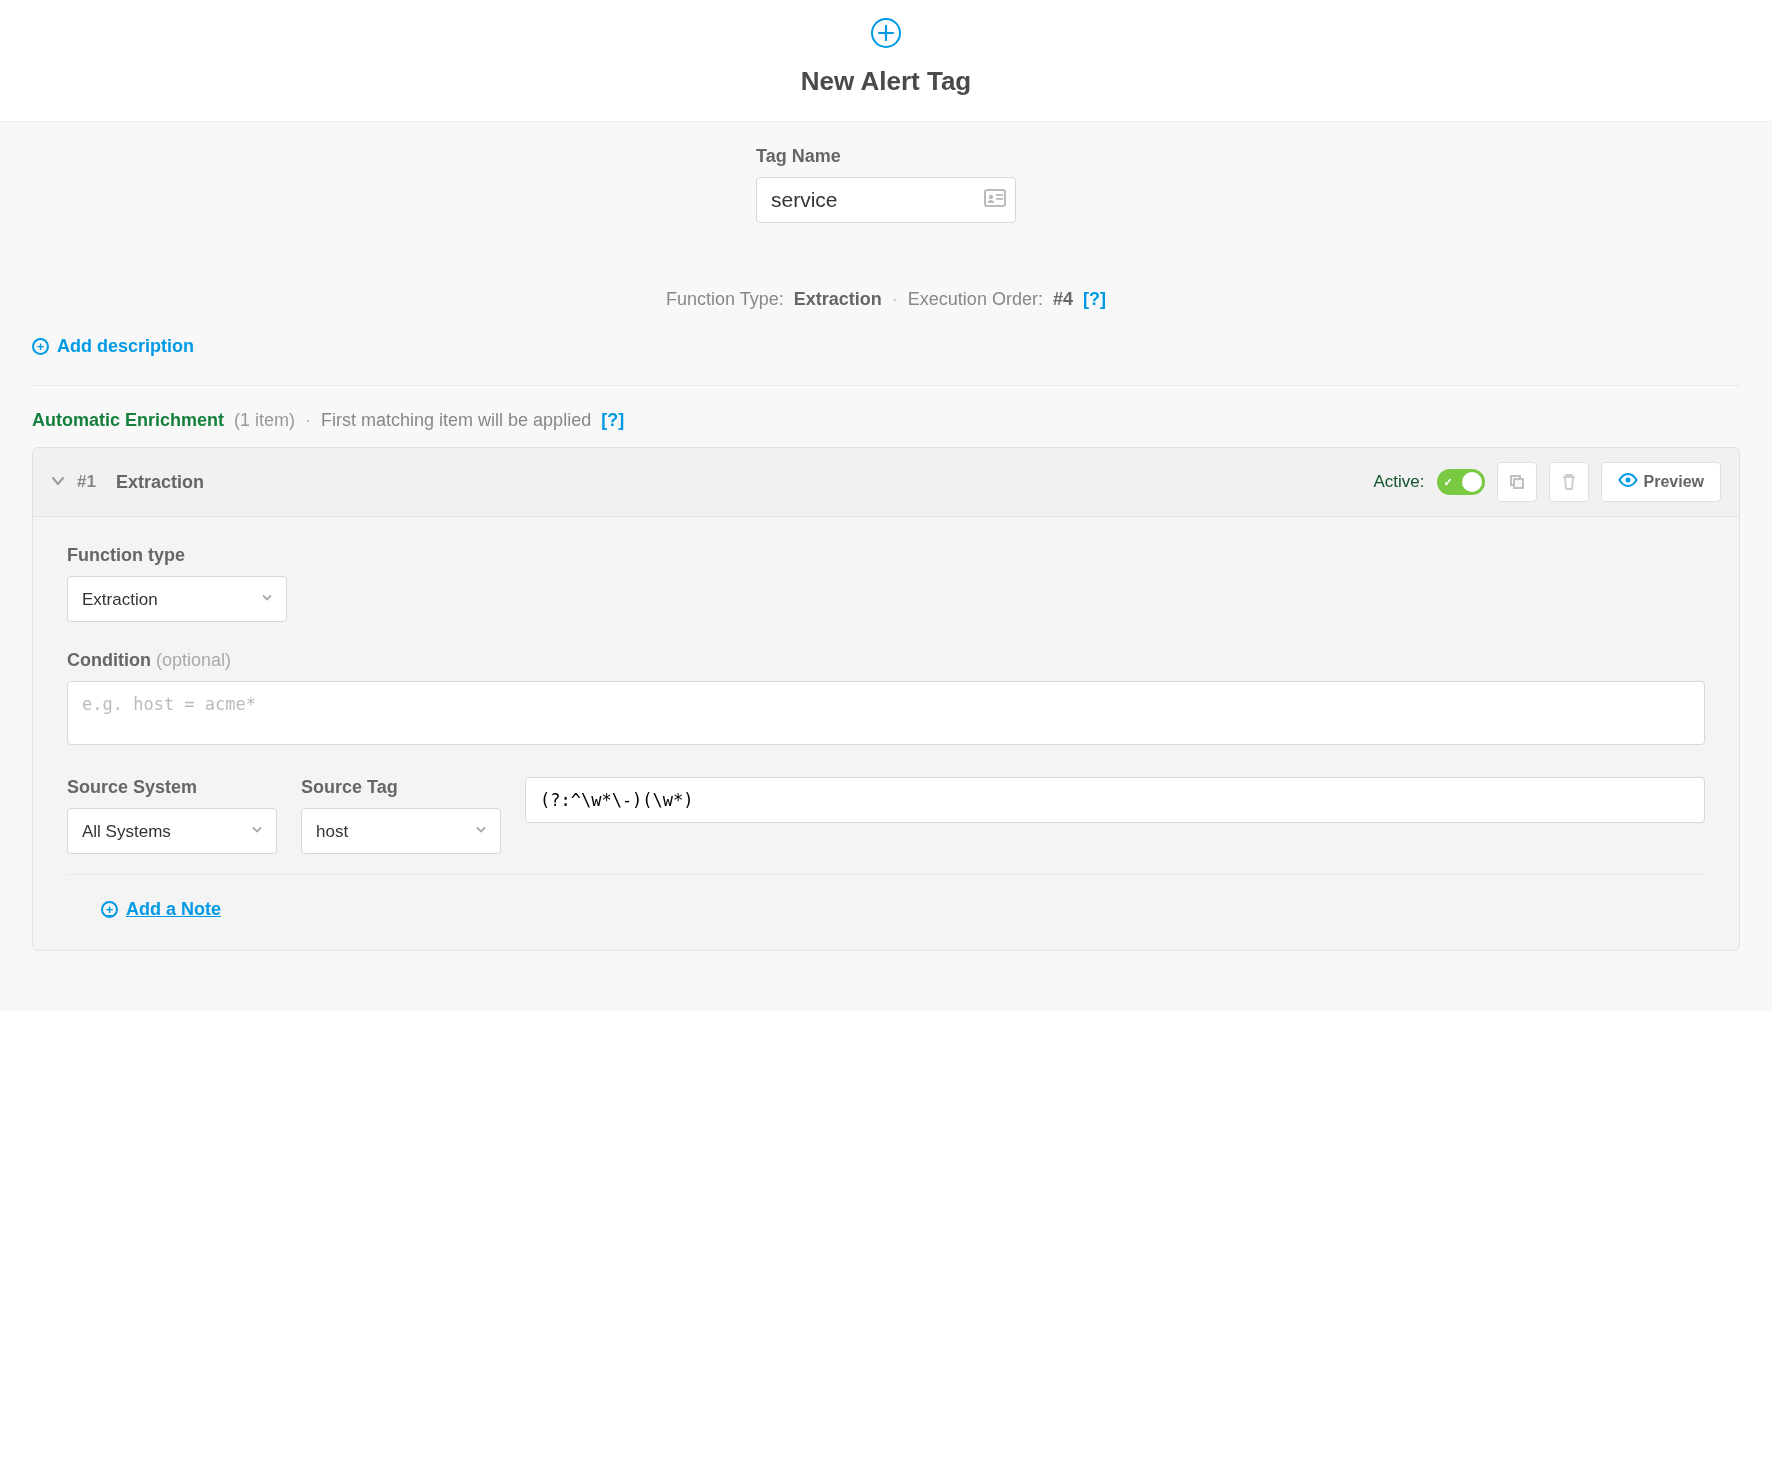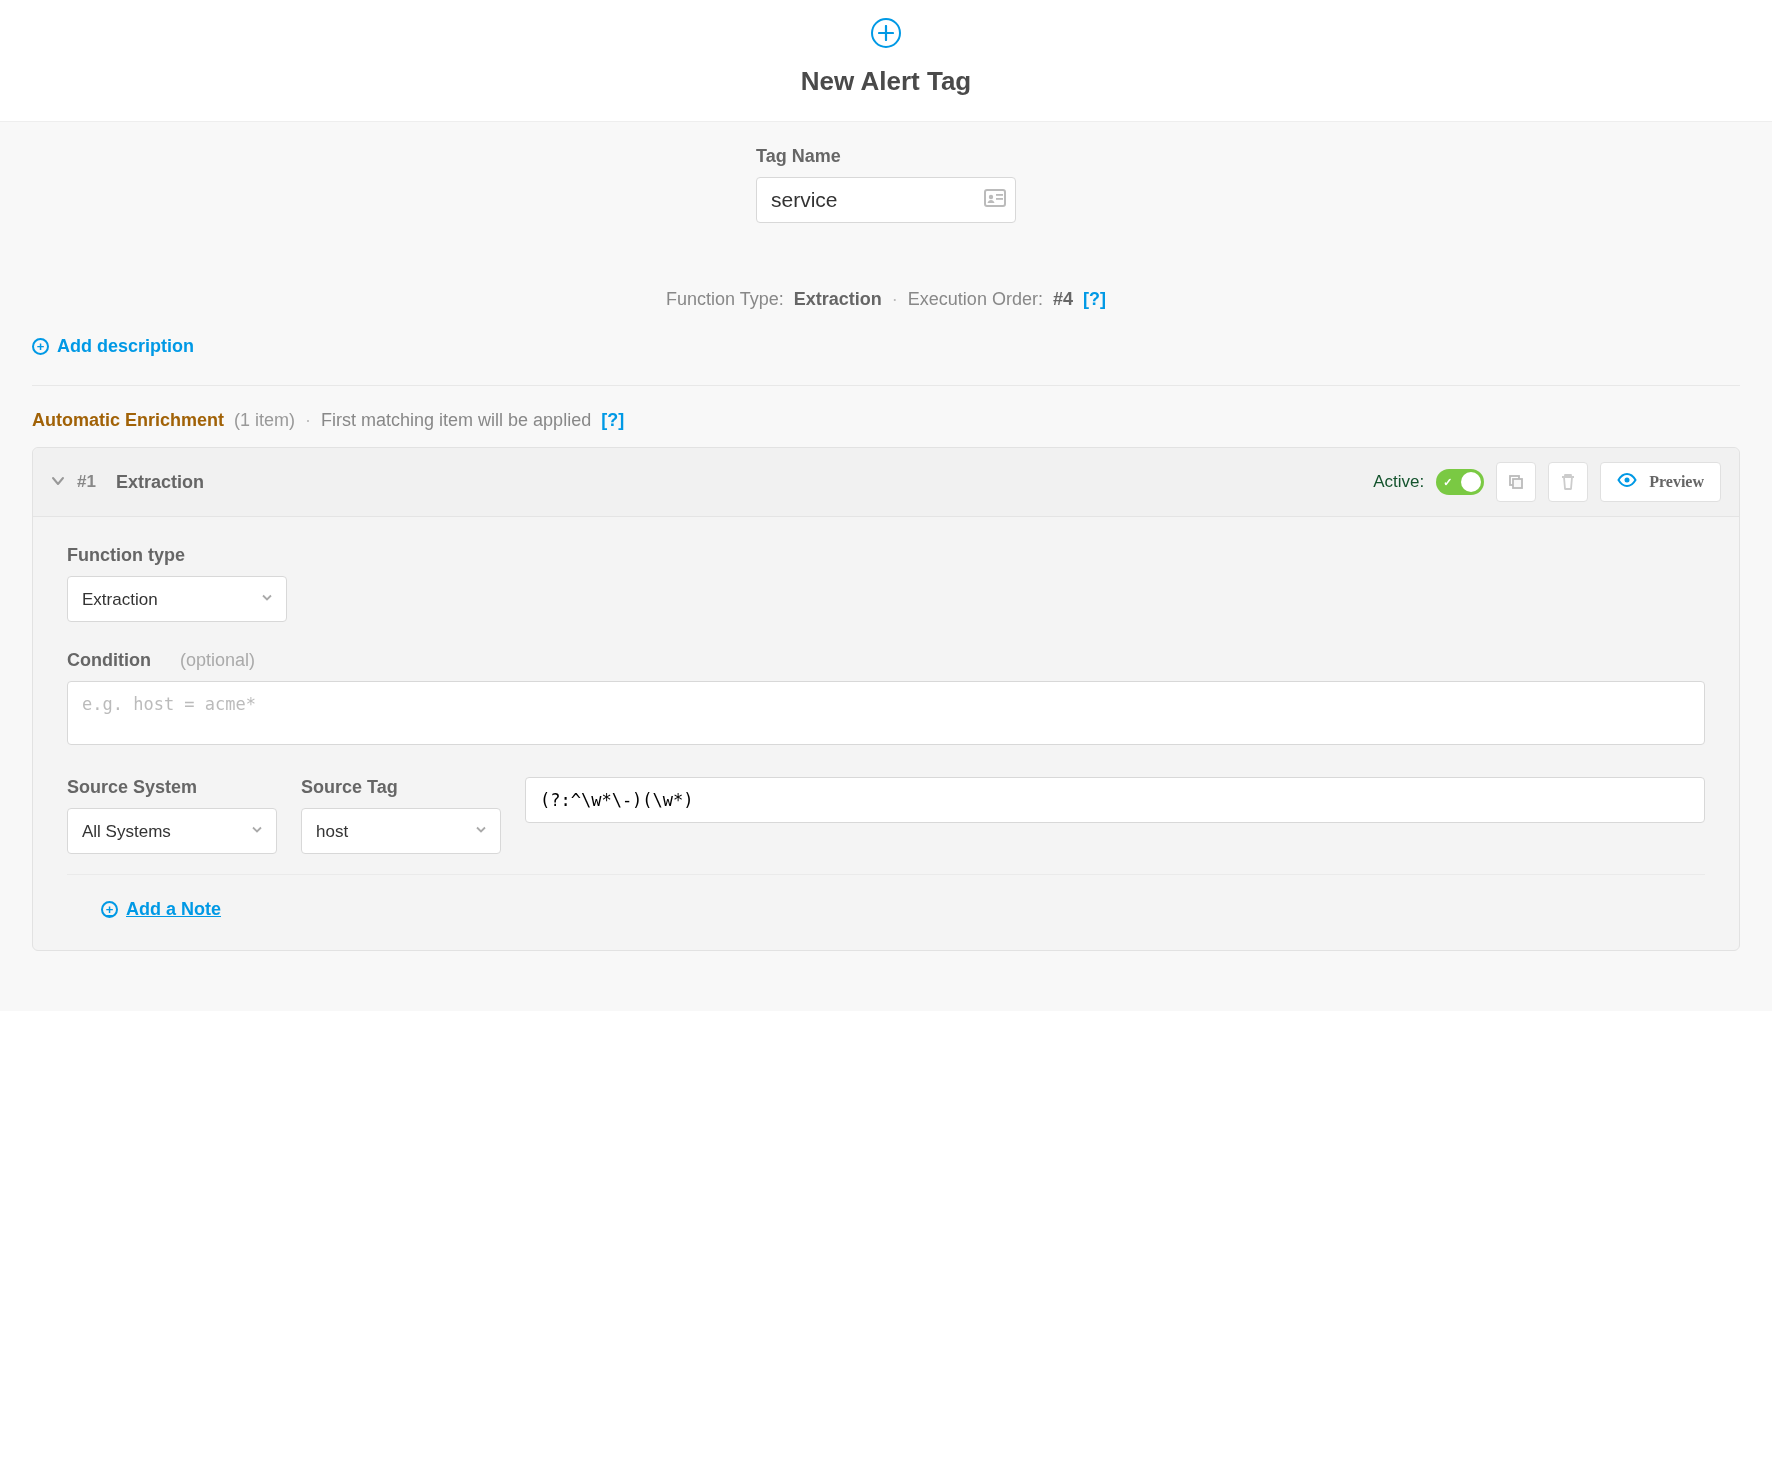--- a/index.html
+++ b/index.html
@@ -5,59 +5,59 @@
 * { box-sizing: border-box; margin: 0; padding: 0; }
 body { font-family: -apple-system, BlinkMacSystemFont, "Segoe UI", Helvetica, Arial, sans-serif; background: #fff; color: #333; }
 
 .header { display: flex; align-items: center; padding: 18px 18px 24px 18px; gap: 18px; flex-direction: column; }
 .plus-circle { width: 30px; height: 30px; border: 2.5px solid #0099e5; border-radius: 50%; display: flex; align-items: center; justify-content: center; color: #0099e5; font-size: 22px; font-weight: 400; line-height: 1; flex-shrink: 0; }
 .page-title { font-size: 26px; font-weight: 700; color: #4a4a4a; }
 
 .main { background: #f8f8f8; border-top: 1px solid #eee; padding: 24px 32px 60px 32px; }
 
 .label { font-size: 18px; font-weight: 600; color: #666; margin-bottom: 10px; display: block; }
-.label .optional { font-weight: 400; color: #aaa; margin-left: 24px; }
+.label .optional { font-weight: 400; color: #aaa; }
 
 .row1 { display: flex; align-items: center; gap: 40px; margin-bottom: 26px; flex-direction: column; }
 .tag-name-block { width: 260px; }
 .input-wrap { position: relative; }
 .text-input { width: 100%; height: 46px; border: 1px solid #d8d8d8; border-radius: 4px; padding: 0 42px 0 14px; font-size: 21px; background: #fff; color: #333; }
 .text-input::placeholder { color: #bbb; }
 .id-icon { position: absolute; right: 10px; top: 50%; transform: translateY(-50%); color: #bbb; }
 
 .meta-line { display: flex; align-items: center; gap: 10px; font-size: 18px; color: #888; margin-top: 26px; }
 .meta-line .strong { font-weight: 700; color: #666; }
 .dot { color: #bbb; }
 .help-q { color: #0099e5; font-weight: 700; }
 
 .link-btn { display: inline-flex; align-items: center; gap: 8px; color: #0099e5; font-size: 18px; font-weight: 600; cursor: pointer; }
 .link-btn.underline span { text-decoration: underline; }
 .small-plus { width: 17px; height: 17px; border: 2px solid #0099e5; border-radius: 50%; display: inline-flex; align-items: center; justify-content: center; font-size: 13px; line-height: 1; font-weight: 700; }
 
 .hr { border: none; border-top: 1px solid #e8e8e8; margin: 28px 0 24px 0; }
 
 .section-head { display: flex; align-items: center; gap: 10px; margin-bottom: 16px; font-size: 18px; }
-.section-head .title { font-weight: 700; color: #a16207; }
+.section-head .title { font-weight: 700; color: #15803d; }
 .section-head .count { color: #999; }
 .section-head .desc { color: #888; }
 
 .panel { border: 1px solid #e2e2e2; border-radius: 6px; background: #f4f4f4; }
 .panel-head { display: flex; align-items: center; padding: 14px 18px; border-bottom: 1px solid #e4e4e4; gap: 12px; background: #f1f1f1; border-radius: 6px 6px 0 0; }
 .chevron-down { color: #999; font-size: 13px; }
 .panel-idx { color: #888; font-size: 17px; font-weight: 600; }
 .panel-name { color: #666; font-size: 18px; font-weight: 700; margin-left: 8px; }
 .spacer { flex: 1; }
 .active-label { color: #14532d; font-size: 17px; }
 
 .toggle { width: 48px; height: 26px; background: #7ac943; border-radius: 13px; position: relative; display: inline-flex; align-items: center; padding: 0 3px; cursor: pointer; }
 .toggle .knob { position: absolute; right: 3px; width: 20px; height: 20px; background: #fff; border-radius: 50%; }
 .toggle .check { position: absolute; left: 7px; color: #fff; font-size: 11px; font-weight: 900; }
 
 .icon-btn { width: 40px; height: 40px; border: 1px solid #e0e0e0; border-radius: 4px; background: #fff; display: inline-flex; align-items: center; justify-content: center; color: #bbb; cursor: pointer; }
-.preview-btn { height: 40px; border: 1px solid #e0e0e0; border-radius: 4px; background: #fff; display: inline-flex; align-items: center; gap: 12px; padding: 0 16px; color: #666; font-weight: 600; font-size: 16px; cursor: pointer; font-family: Liberation Serif, serif; }
+.preview-btn { height: 40px; border: 1px solid #e0e0e0; border-radius: 4px; background: #fff; display: inline-flex; align-items: center; gap: 6px; padding: 0 16px; color: #666; font-weight: 600; font-size: 16px; cursor: pointer; }
 .eye-icon { color: #0099e5; }
 
 .panel-body { padding: 28px 34px 6px 34px; }
 .field-block { margin-bottom: 28px; }
 .select { width: 220px; height: 46px; border: 1px solid #d8d8d8; border-radius: 4px; background: #fff; padding: 0 40px 0 14px; font-size: 17px; color: #333; appearance: none; position: relative; }
 .select-wrap { position: relative; display: inline-block; }
 .select-wrap .caret { position: absolute; right: 14px; top: 50%; transform: translateY(-50%); color: #aaa; pointer-events: none; font-size: 12px; }
 .wide-input { width: 100%; height: 64px; border: 1px solid #d8d8d8; border-radius: 4px; padding: 12px 14px; font-size: 17px; font-family: ui-monospace, Menlo, monospace; color: #333; background: #fff; resize: none; }
 .wide-input::placeholder { color: #bbb; }
 

